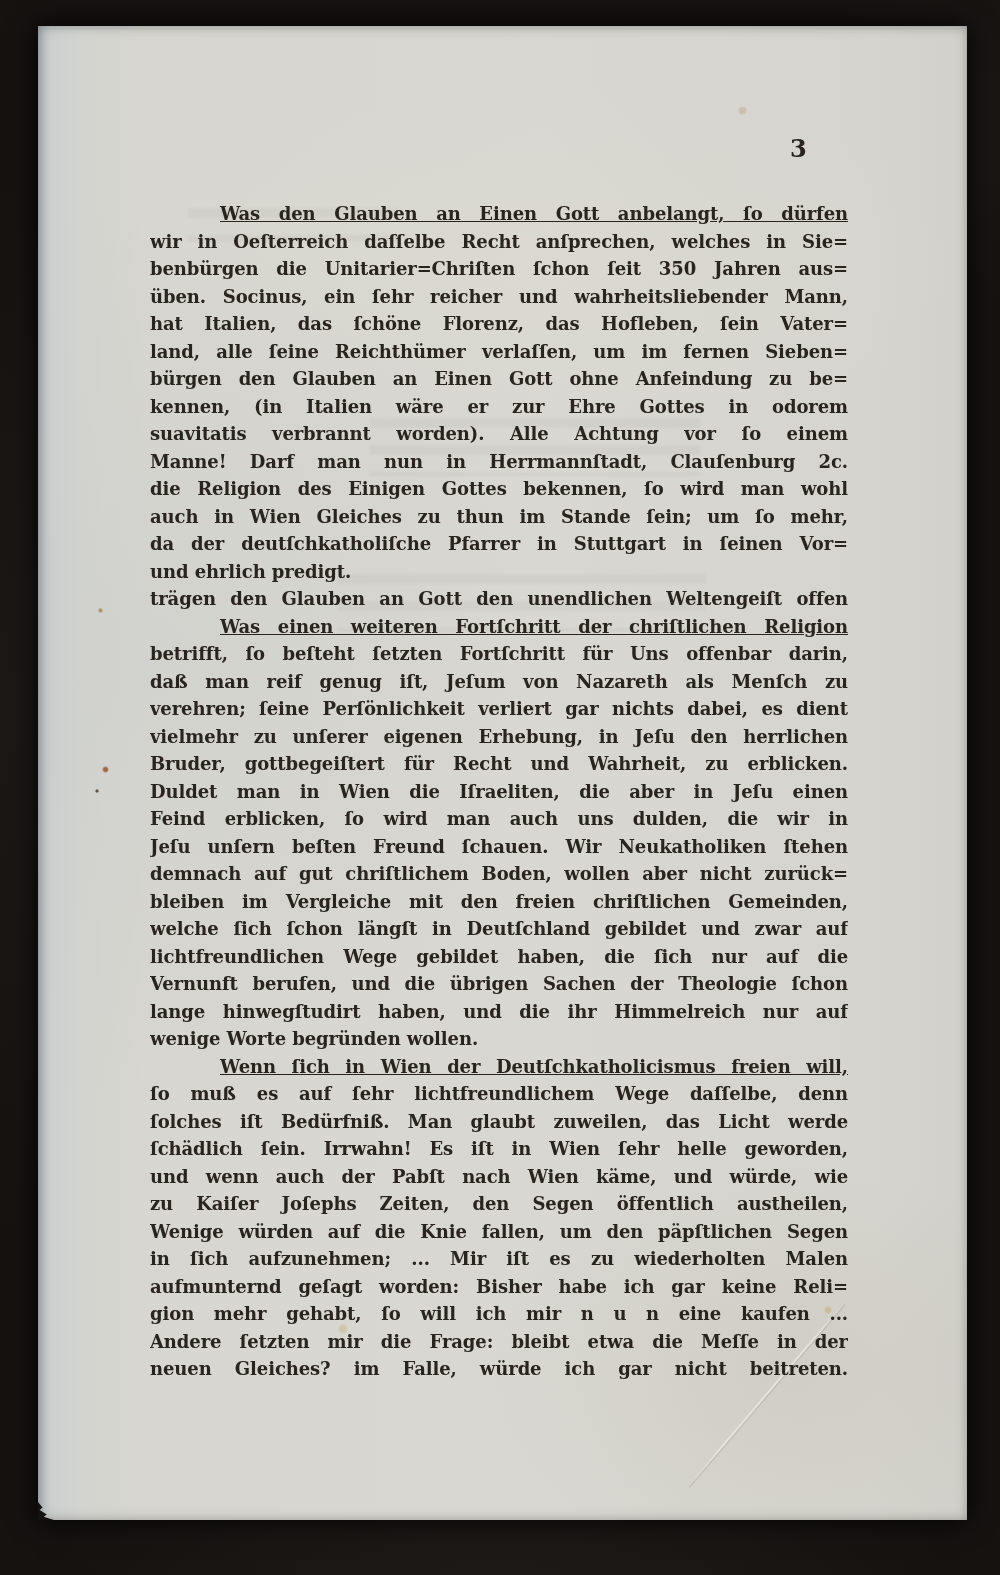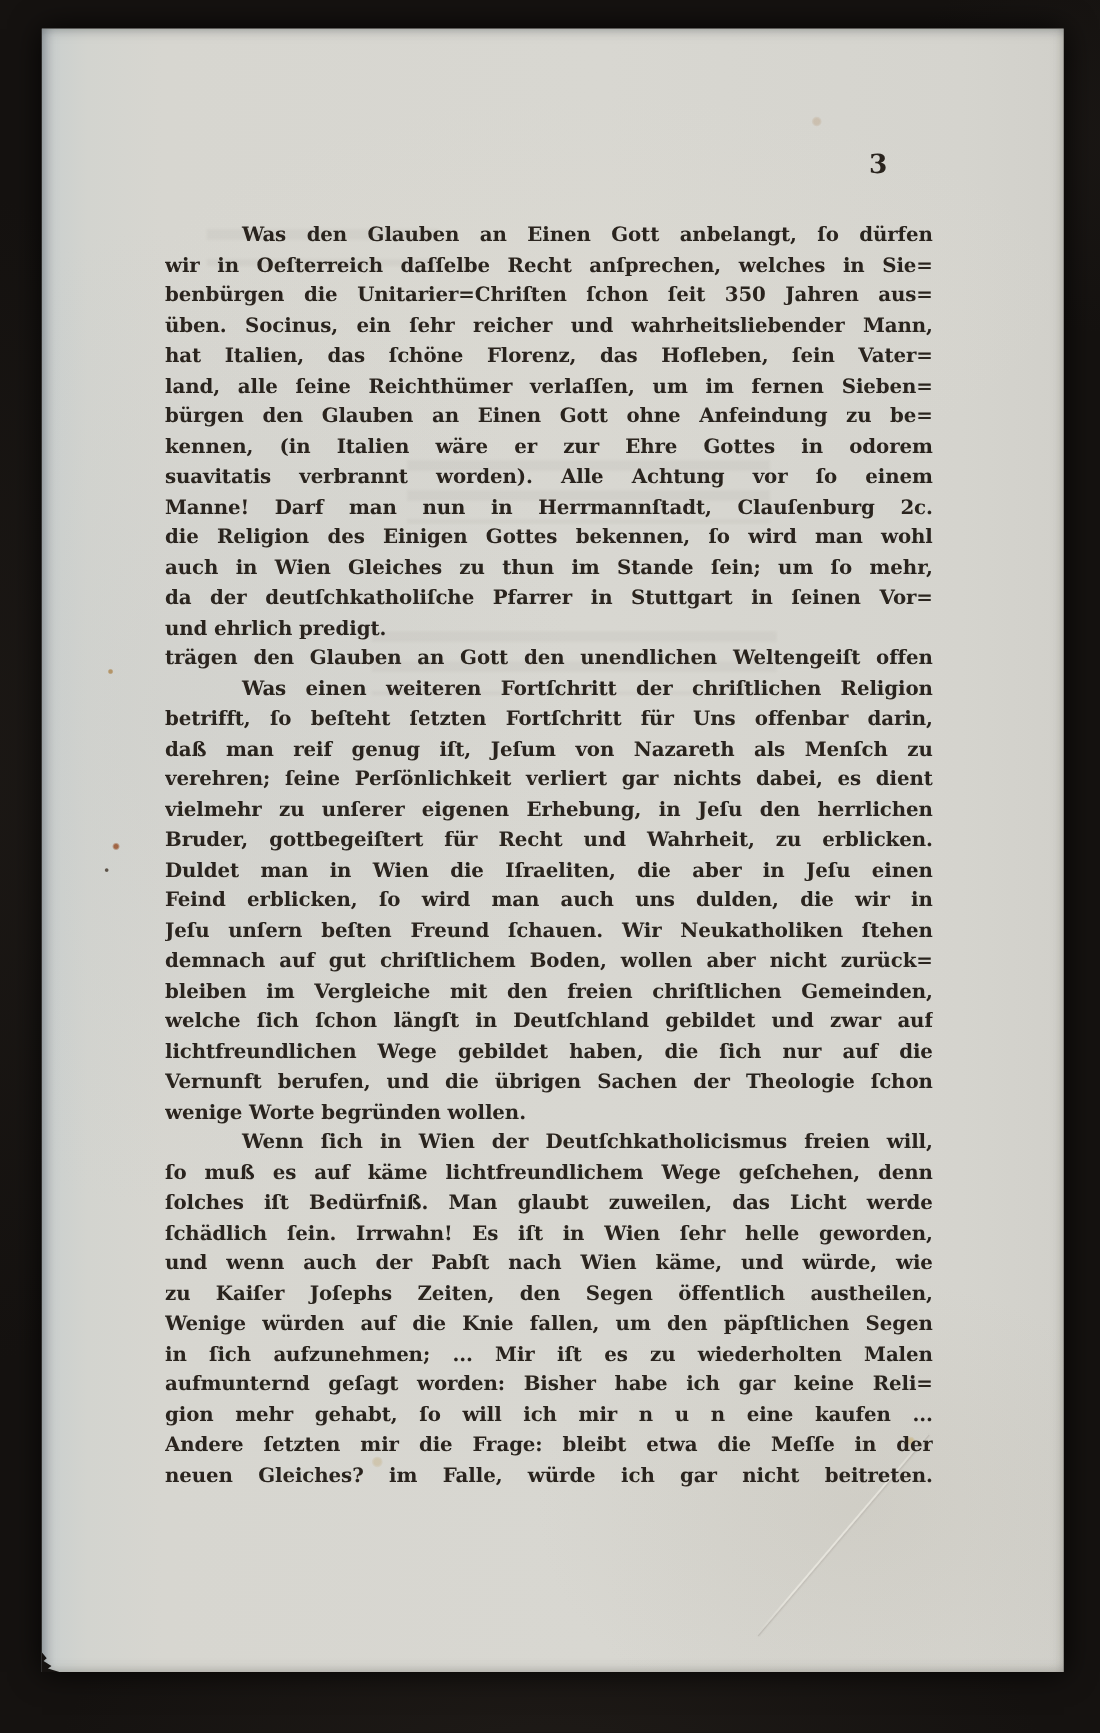--- a/index.html
+++ b/index.html
@@ -45,21 +45,21 @@
   }
   .text { position: absolute; left: 112px; top: 174px; width: 698px; }
   .line {
     margin: 0; height: 27.5px; overflow: hidden;
     font-family: "DejaVu Serif", "Liberation Serif", serif;
     font-weight: 700; font-size: 18px; line-height: 27.5px;
     letter-spacing: -0.1px;
     color: var(--color-ink, #2a241e);
     text-align: justify; text-align-last: justify;
   }
-  .line.indent { padding-left: 70px; }
+  .line.indent { padding-left: 70px; text-decoration: underline; }
   .line.short { text-align-last: left; }
   .ghost {
     position: absolute; pointer-events: none;
     opacity: 0.45; filter: blur(1.6px);
     background: repeating-linear-gradient(180deg,
       rgba(122,117,108,0.16) 0 10px, transparent 10px 27px);
   }
   .ghost-1 { left: 332px; top: 392px; width: 330px; height: 58px; }
   .ghost-2 { left: 300px; top: 548px; width: 368px; height: 58px; }
   .ghost-3 { left: 150px; top: 182px; width: 210px; height: 34px; }
@@ -124,23 +124,24 @@
         <div class="line">vielmehr zu unſerer eigenen Erhebung, in Jeſu den herrlichen</div>
         <div class="line">Bruder, gottbegeiſtert für Recht und Wahrheit, zu erblicken.</div>
         <div class="line">Duldet man in Wien die Iſraeliten, die aber in Jeſu einen</div>
         <div class="line">Feind erblicken, ſo wird man auch uns dulden, die wir in</div>
         <div class="line">Jeſu unſern beſten Freund ſchauen.  Wir Neukatholiken ſtehen</div>
         <div class="line">demnach auf gut chriſtlichem Boden, wollen aber nicht zurück=</div>
         <div class="line">bleiben im Vergleiche mit den freien chriſtlichen Gemeinden,</div>
         <div class="line">welche ſich ſchon längſt in Deutſchland gebildet und zwar auf</div>
         <div class="line">lichtfreundlichen Wege gebildet haben, die ſich nur auf die</div>
         <div class="line">Vernunft berufen, und die übrigen Sachen der Theologie ſchon</div>
+        <div class="line">lange hinwegſtudirt haben, und die ihr Himmelreich nur auf</div>
         <div class="line short">wenige Worte begründen wollen.</div>
         <div class="line indent">Wenn ſich in Wien der Deutſchkatholicismus freien will,</div>
-        <div class="line">ſo muß es auf käme lichtfreundlichem Wege geſchehen, denn</div>
+        <div class="line">ſo muß es auf ſehr lichtfreundlichem Wege daſſelbe, denn</div>
         <div class="line">ſolches iſt Bedürfniß.  Man glaubt zuweilen, das Licht werde</div>
         <div class="line">ſchädlich ſein.  Irrwahn! Es iſt in Wien ſehr helle geworden,</div>
         <div class="line">und wenn auch der Pabſt nach Wien käme, und würde, wie</div>
         <div class="line">zu Kaiſer Joſephs Zeiten, den Segen öffentlich austheilen,</div>
         <div class="line">Wenige würden auf die Knie fallen, um den päpſtlichen Segen</div>
         <div class="line">in ſich aufzunehmen; ...  Mir iſt es zu wiederholten Malen</div>
         <div class="line">aufmunternd geſagt worden: Bisher habe ich gar keine Reli=</div>
         <div class="line">gion mehr gehabt, ſo will ich mir n u n eine kaufen ...</div>
         <div class="line">Andere ſetzten mir die Frage: bleibt etwa die Meſſe in der</div>
         <div class="line">neuen Gleiches? im Falle, würde ich gar nicht beitreten.</div>

